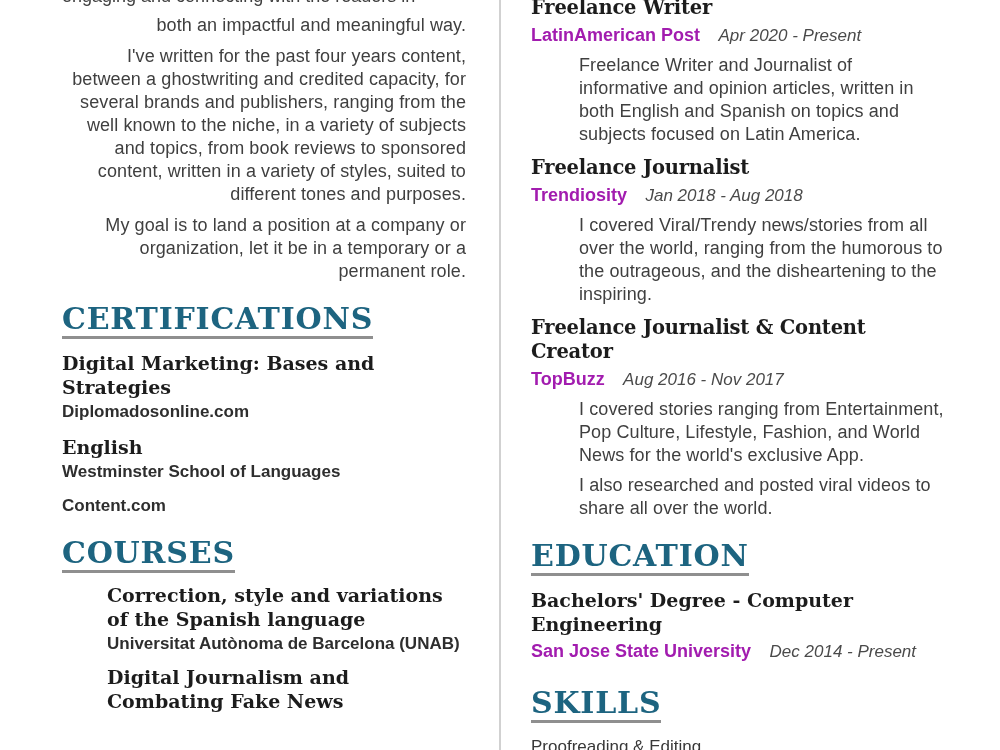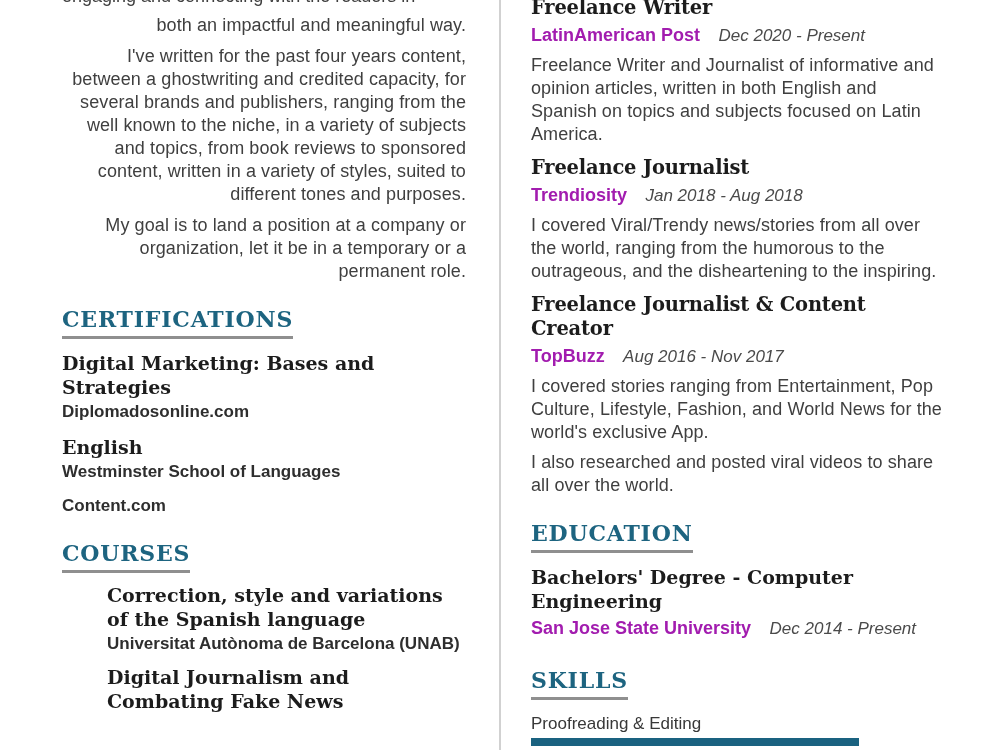--- a/index.html
+++ b/index.html
@@ -21,21 +21,21 @@
 
   
   .clip-strip { height:6px; overflow:hidden; }
   .clip-strip span { display:block; margin-top:-15px; font-size:18px; line-height:23px; color:#3f3f3f; }
 
   .body-p { font-size:18px; line-height:23px; color:#3f3f3f; margin-top:8px; letter-spacing:0.1px;text-align:right; }
 
   .sec-heading {
     display:table;
     font-family:"DejaVu Serif","Liberation Serif",serif;
-    font-weight:bold; font-size:22px; line-height:24px;
+    font-weight:bold; font-size:30px; line-height:24px;
     letter-spacing:0.8px;
     color:#1d6480;
     border-bottom:3px solid #8f8f8f;
     padding-bottom:5px;
     margin-top:24px;
   }
   .sec-heading.skills-h { margin-top:28px; }
 
   .item { margin-top:12px; }
   .item.tight { margin-top:10px;margin-left:45px; }
@@ -48,21 +48,21 @@
   .exp { margin-top:10px; }
   .exp.first { margin-top:-4px; }
   .exp-role {
     font-family:"DejaVu Serif","Liberation Serif",serif;
     font-weight:bold; font-size:19.5px; line-height:24px; color:#1c1c1c;
     letter-spacing:-0.2px;
   }
   .exp-meta { margin-top:4px; line-height:23px; }
   .exp-company { font-size:18px; font-weight:bold; color:#a21caf; }
   .exp-dates { font-size:17px; font-style:italic; color:#4a4a4a; margin-left:14px; }
-  .exp-p { font-size:18px; line-height:23px; color:#3f3f3f; margin-top:7px; letter-spacing:0.1px; }
+  .exp-p { font-size:18px; line-height:23px; color:#3f3f3f; margin-top:7px; letter-spacing:0.1px;margin-left:48px; }
 
   .skill { margin-top:13px; }
   .skill-name { font-size:17px; line-height:21px; color:#383838; }
   .skill-track { width:328px; height:8px; background:#e4e4e4; margin-top:4px; }
   .skill-fill { height:8px; background:#1a6280; }
 </style>
 </head>
 <body>
 
 <div class="divider"></div>
@@ -103,21 +103,21 @@
   </div>
 
 </div>
 
 <div class="col col-right">
 
   <div class="exp first">
     <div class="exp-role">Freelance Writer</div>
     <div class="exp-meta">
       <span class="exp-company">LatinAmerican Post</span>
-      <span class="exp-dates">Dec 2020 - Present</span>
+      <span class="exp-dates">Apr 2020 - Present</span>
     </div>
     <p class="exp-p">Freelance Writer and Journalist of informative and opinion articles, written in both English and Spanish on topics and subjects focused on Latin America.</p>
   </div>
 
   <div class="exp">
     <div class="exp-role">Freelance Journalist</div>
     <div class="exp-meta">
       <span class="exp-company">Trendiosity</span>
       <span class="exp-dates">Jan 2018 - Aug 2018</span>
     </div>

